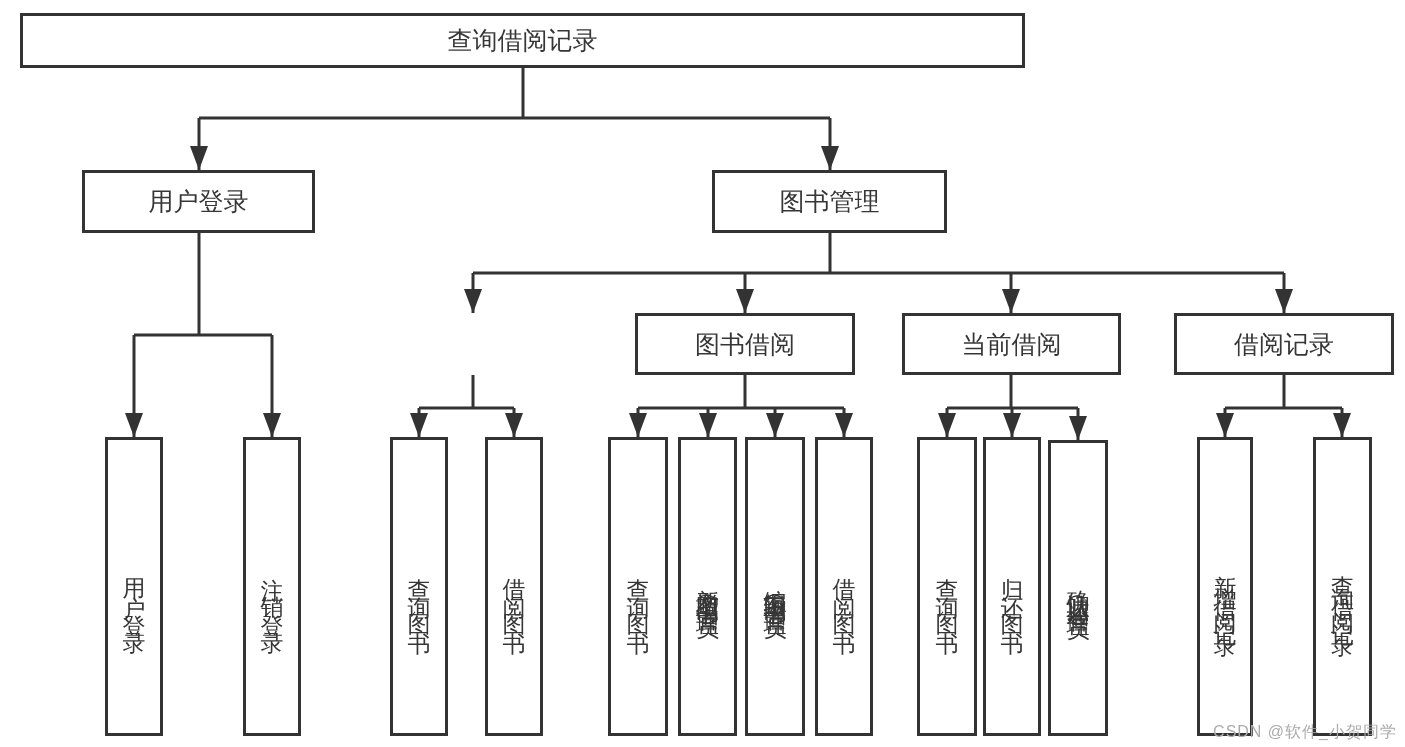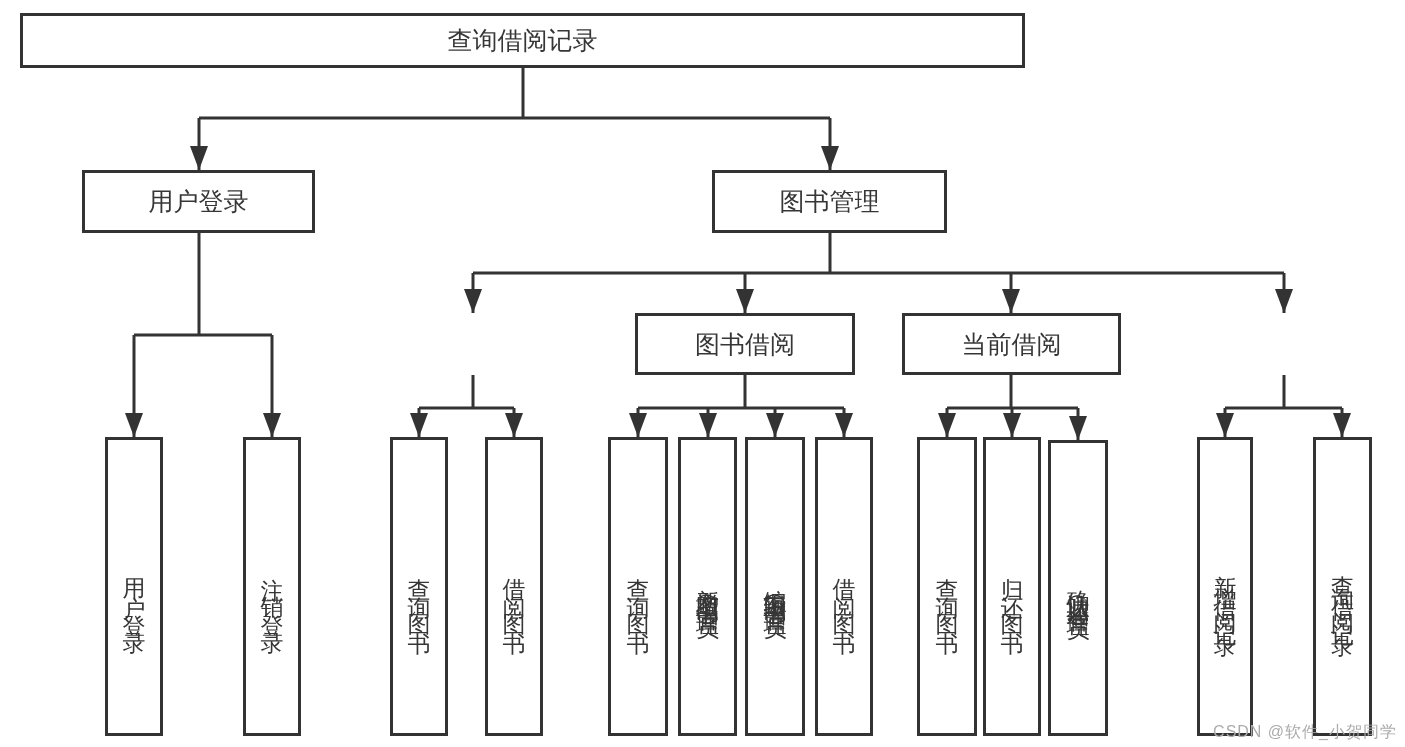--- a/index.html
+++ b/index.html
@@ -107,20 +107,21 @@
     </g>
   </svg>
 
   <div class="node" style="left:20px; top:13px; width:1005px; height:55px;">查询借阅记录</div>
 
   <div class="node" style="left:82px; top:170px; width:233px; height:63px;">用户登录</div>
   <div class="node" style="left:712px; top:170px; width:235px; height:63px;">图书管理</div>
 
   <div class="node" style="left:635px; top:313px; width:220px; height:62px;">图书借阅</div>
   <div class="node" style="left:902px; top:313px; width:219px; height:62px;">当前借阅</div>
+  <div class="node" style="left:1174px; top:313px; width:220px; height:62px;">借阅记录</div>
 
   <div class="node vnode sp4" style="left:105px; top:437px; width:58px; height:299px;">用户登录</div>
   <div class="node vnode sp4" style="left:243px; top:437px; width:58px; height:299px;">注销登录</div>
 
   <div class="node vnode sp4" style="left:390px; top:437px; width:58px; height:299px;">查询图书</div>
   <div class="node vnode sp4" style="left:485px; top:437px; width:58px; height:299px;">借阅图书</div>
 
   <div class="node vnode sp4" style="left:608px; top:437px; width:60px; height:299px;">查询图书</div>
   <div class="node vnode sp9" style="left:678px; top:437px; width:59px; height:299px;">新增图书（管理员）</div>
   <div class="node vnode sp9" style="left:745px; top:437px; width:60px; height:299px;">编辑图书（管理员）</div>

